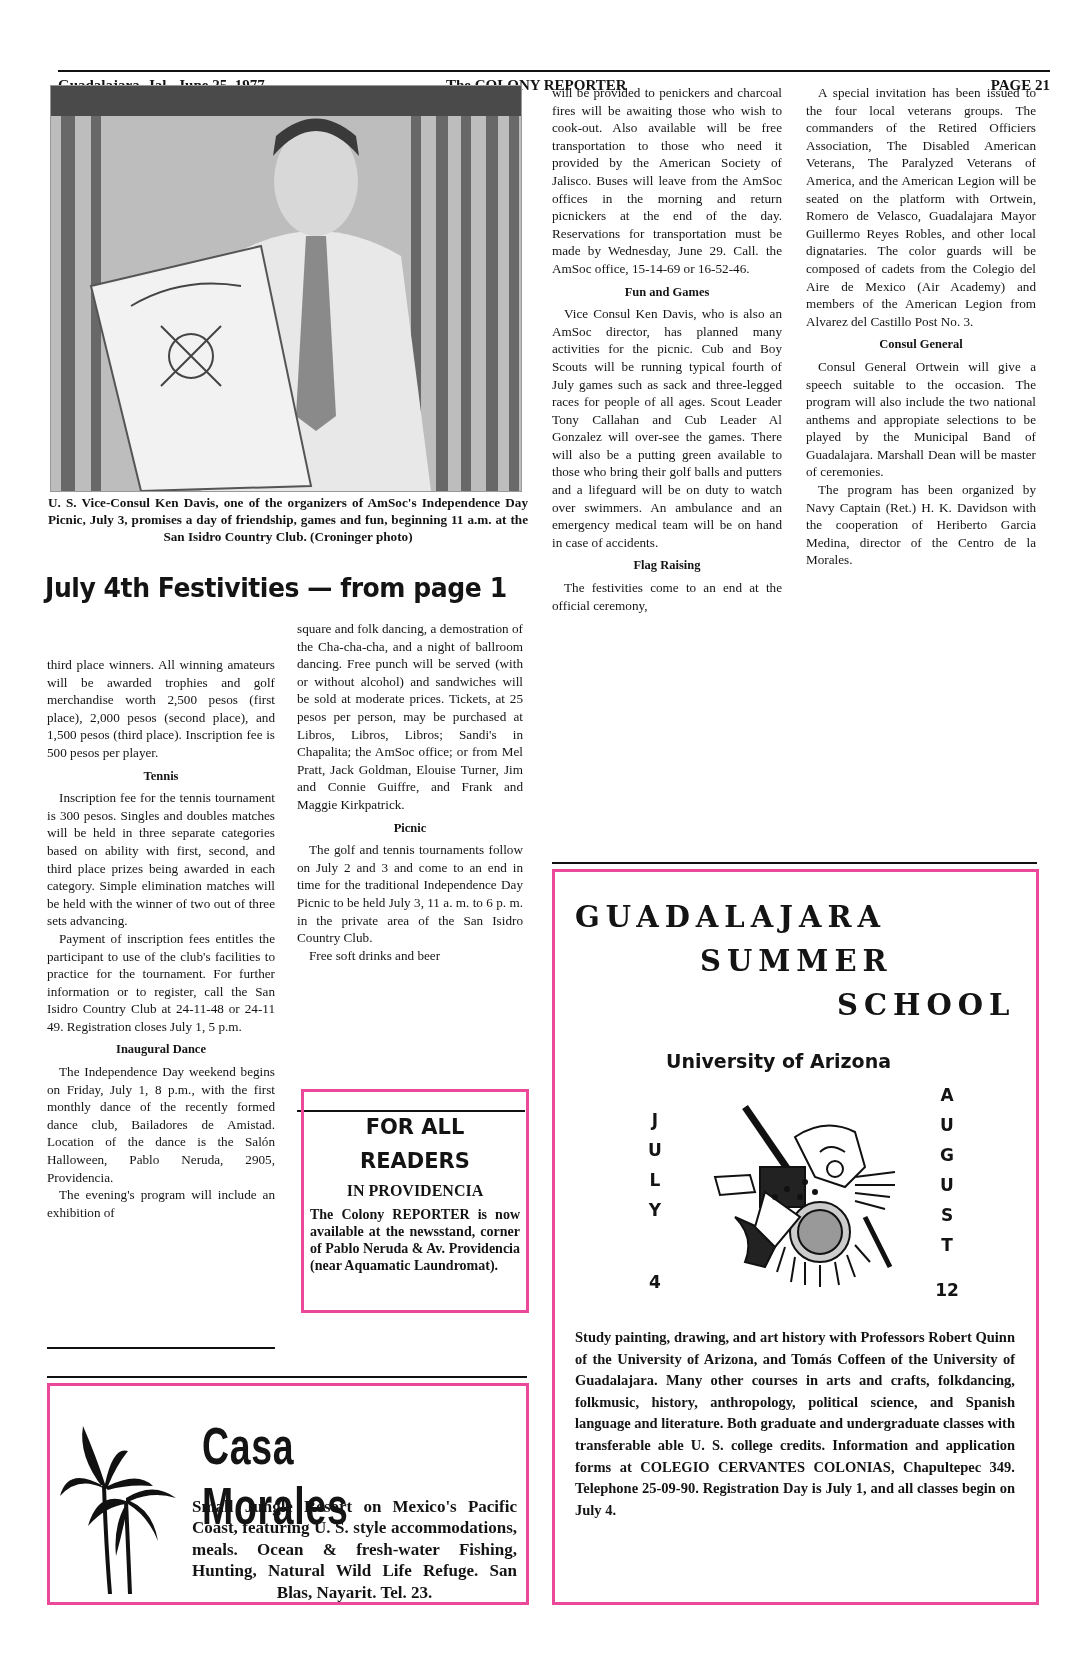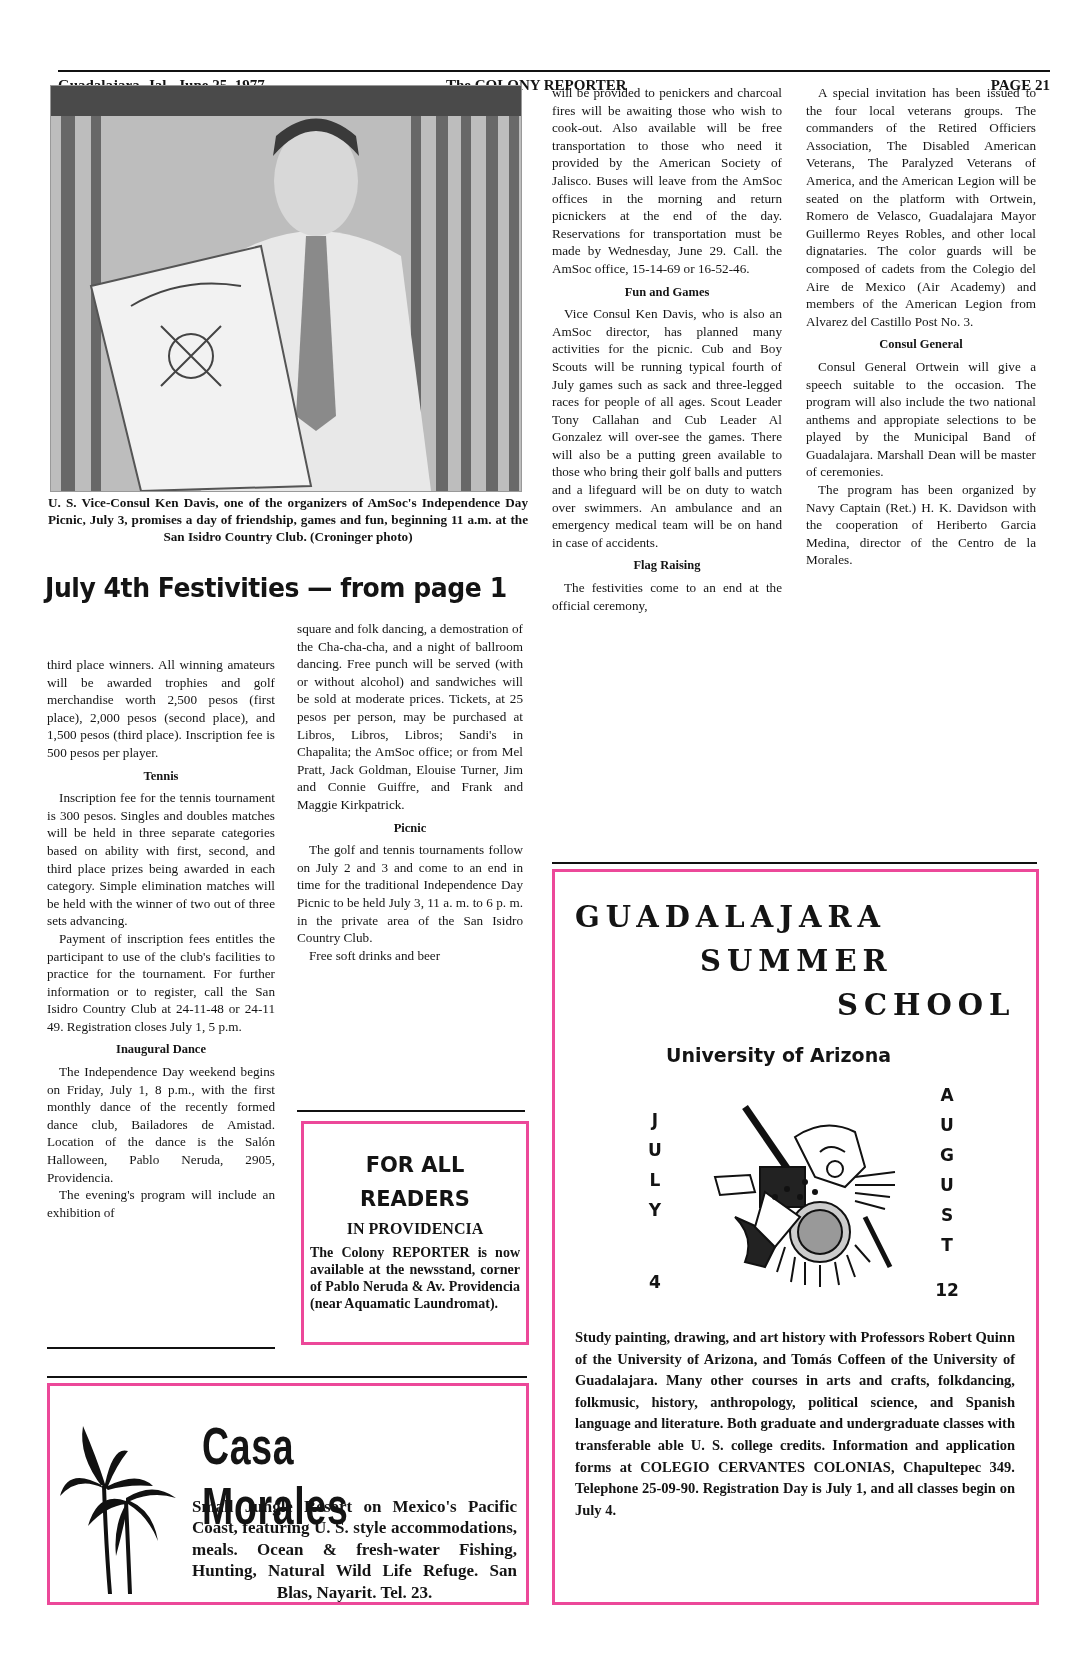--- a/index.html
+++ b/index.html
@@ -104,32 +104,32 @@
     <p>A special invitation has been issued to the four local veterans groups. The commanders of the Retired Officiers Association, The Disabled American Veterans, The Paralyzed Veterans of America, and the American Legion will be seated on the platform with Ortwein, Romero de Velasco, Guadalajara Mayor Guillermo Reyes Robles, and other local dignataries. The color guards will be composed of cadets from the Colegio del Aire de Mexico (Air Academy) and members of the American Legion from Alvarez del Castillo Post No. 3.</p>
     <h4>Consul General</h4>
     <p>Consul General Ortwein will give a speech suitable to the occasion. The program will also include the two national anthems and appropiate selections to be played by the Municipal Band of Guadalajara. Marshall Dean will be master of ceremonies.</p>
     <p>The program has been organized by Navy Captain (Ret.) H. K. Davidson with the cooperation of Heriberto Garcia Medina, director of the Centro de la Morales.</p>
   </div>
 
 <div class="rule" style="left:47px; top:1347px; width:228px; height:2px;"></div>
 <div class="rule" style="left:297px; top:1110px; width:228px; height:2px;"></div>
 <div class="rule" style="left:552px; top:862px; width:485px; height:2px;"></div>
 
-<div class="box" style="left:301px; top:1121px; width:228px; height:224px; padding-top:24px;">
+<div class="box" style="left:301px; top:1089px; width:228px; height:224px; padding-top:18px;">
   <div class="ad1-title">FOR ALL</div>
   <div class="ad1-title">READERS</div>
   <div class="ad1-sub">IN PROVIDENCIA</div>
   <div class="ad1-body">The Colony REPORTER is now available at the newsstand, corner of Pablo Neruda &amp; Av. Providencia (near Aquamatic Laundromat).</div>
 </div>
 
 <div class="box" style="left:552px; top:869px; width:487px; height:736px;">
   <div class="gs-title" style="left:20px; top:28px;">GUADALAJARA</div>
   <div class="gs-title" style="left:145px; top:72px;">SUMMER</div>
   <div class="gs-title" style="left:282px; top:116px;text-align:center;">SCHOOL</div>
-  <div class="gs-univ" style="left:111px; top:172px;">University of Arizona</div>
+  <div class="gs-univ" style="left:111px; top:178px;">University of Arizona</div>
 
   <div class="vert" id="julyLetters" style="left:88px; top:233px;">
       <div>J</div>
       <div>U</div>
       <div>L</div>
       <div>Y</div>
     </div>
   <div class="vert" style="left:88px; top:395px;">4</div>
   <div class="vert" id="augLetters" style="left:380px; top:208px;">
       <div>A</div>

